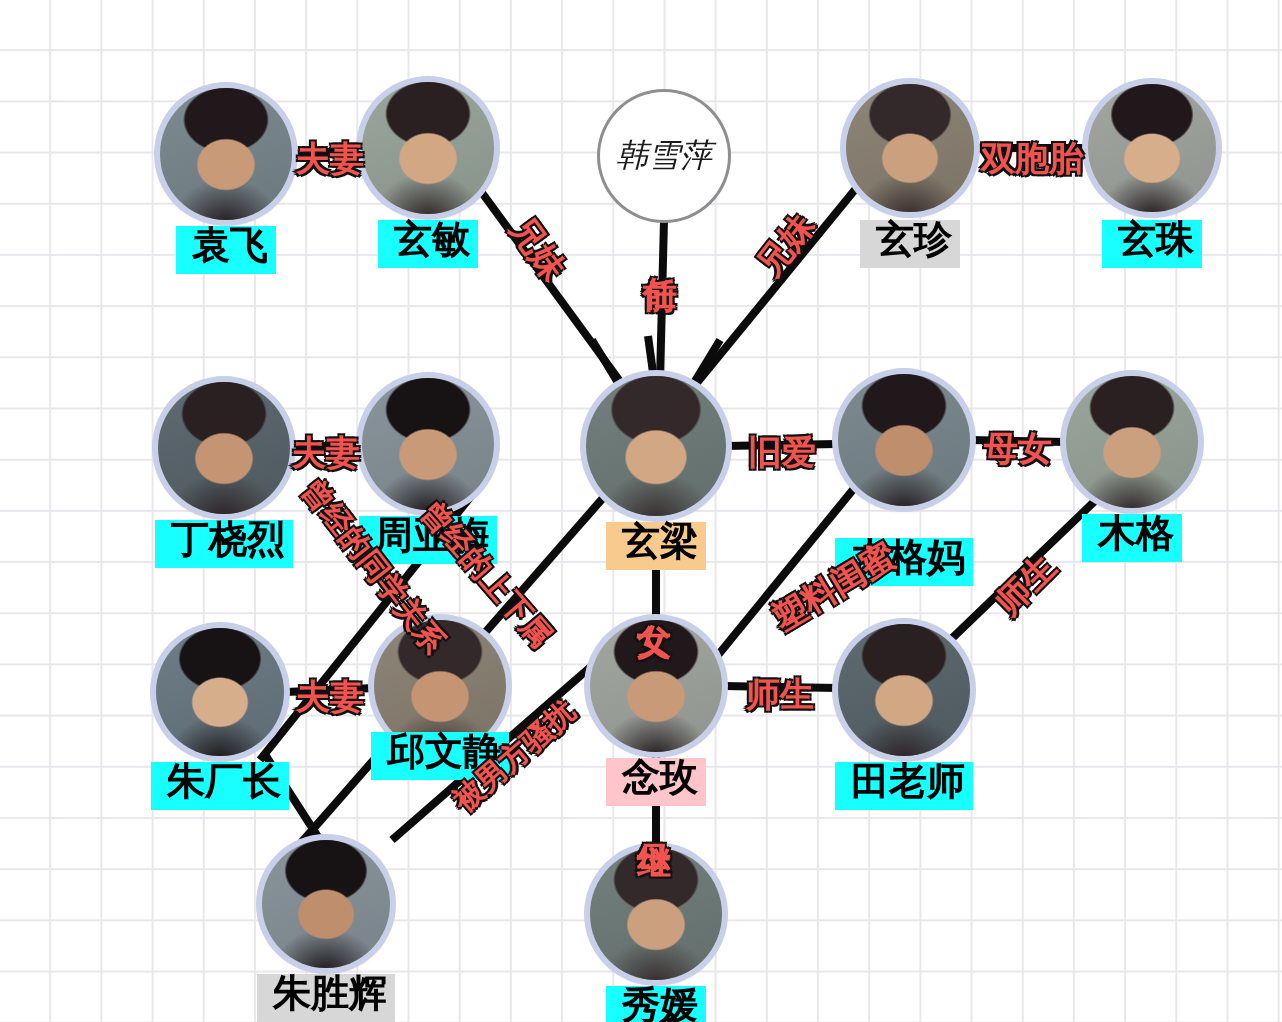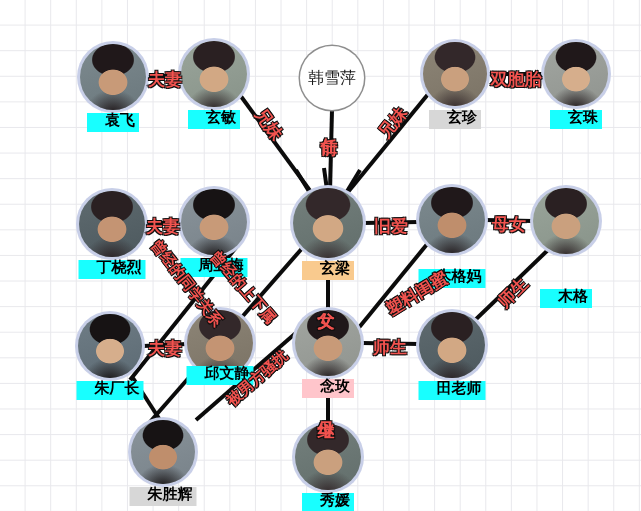--- a/index.html
+++ b/index.html
@@ -25,44 +25,45 @@
 
   
   .node{position:absolute;transform:translate(-50%,-50%);width:0;height:0;}
   .avatar{
     position:absolute;left:50%;top:50%;
     transform:translate(-50%,-50%);
     border-radius:50%;
     overflow:hidden;
     box-shadow:0 0 0 3px #c8cfe8, 0 1px 3px rgba(0,0,0,.35);
     background:#cfd4e6;
+    font-style:italic;
   }
   .avatar .ph{
     position:absolute;inset:0;
     background-size:cover;background-position:center;
   }
   .avatar.empty{
     background:#ffffff;
     box-shadow:0 0 0 1.5px #8e8e8e;
     display:flex;align-items:center;justify-content:center;
   }
   .empty-name{
     font-size:16px;color:#1a1a1a;letter-spacing:0px;
     font-family:"DejaVu Sans",sans-serif;white-space:nowrap;
   }
   .name-tag{
     position:absolute;left:50%;
     transform:translateX(-50%);
     white-space:nowrap;
-    font-size:15px;
+    font-size:19px;
     font-weight:bold;
     color:#000;
-    padding:1px 4px 2px 18px;
+    padding:1px 4px 2px 8px;
     line-height:1.08;
-    font-family:Liberation Mono, monospace;
+    font-family:Liberation Sans, sans-serif;
   }
   .tag-cyan{background:#18ffff;}
   .tag-grey{background:#d7d7d7;}
   .tag-orange{background:#f9ca8e;}
   .tag-pink{background:#ffc5cb;}
 
   
   .elabel{
     position:absolute;
     transform-origin:50% 50%;
@@ -166,21 +167,21 @@
       <div class="node" style="left: 452px; top: 220px;">
         <div class="avatar" style="width: 66px; height: 66px;">
           <div class="ph" style="background: radial-gradient(34% 30% at 50% 58%, rgb(191, 142, 108) 0%, rgb(191, 142, 108) 62%, rgba(0, 0, 0, 0) 66%), radial-gradient(44% 34% at 50% 24%, rgb(32, 24, 26) 0%, rgb(32, 24, 26) 70%, rgba(0, 0, 0, 0) 74%), radial-gradient(60% 52% at 50% 105%, rgb(32, 24, 26) 0%, rgba(0, 0, 0, 0) 70%), linear-gradient(160deg, rgb(125, 138, 143) 0%, rgb(107, 120, 125) 100%);"></div>
         </div>
         <div class="name-tag tag-cyan" style="top: 36px; margin-top: 13px;">木格妈</div>
       </div>
       <div class="node" style="left: 566px; top: 221px;">
         <div class="avatar" style="width: 66px; height: 66px;">
           <div class="ph" style="background: radial-gradient(34% 30% at 50% 58%, rgb(202, 160, 126) 0%, rgb(202, 160, 126) 62%, rgba(0, 0, 0, 0) 66%), radial-gradient(44% 34% at 50% 24%, rgb(42, 32, 34) 0%, rgb(42, 32, 34) 70%, rgba(0, 0, 0, 0) 74%), radial-gradient(60% 52% at 50% 105%, rgb(42, 32, 34) 0%, rgba(0, 0, 0, 0) 70%), linear-gradient(160deg, rgb(154, 165, 155) 0%, rgb(136, 147, 137) 100%);"></div>
         </div>
-        <div class="name-tag tag-cyan" style="top: 36px; margin-top: 32px;">木格</div>
+        <div class="name-tag tag-cyan" style="top: 36px;">木格</div>
       </div>
       <div class="node" style="left: 110px; top: 346px;">
         <div class="avatar" style="width: 64px; height: 64px;">
           <div class="ph" style="background: radial-gradient(34% 30% at 50% 58%, rgb(214, 174, 140) 0%, rgb(214, 174, 140) 62%, rgba(0, 0, 0, 0) 66%), radial-gradient(44% 34% at 50% 24%, rgb(23, 19, 20) 0%, rgb(23, 19, 20) 70%, rgba(0, 0, 0, 0) 74%), radial-gradient(60% 52% at 50% 105%, rgb(23, 19, 20) 0%, rgba(0, 0, 0, 0) 70%), linear-gradient(160deg, rgb(111, 125, 134) 0%, rgb(93, 107, 116) 100%);"></div>
         </div>
         <div class="name-tag tag-cyan" style="top: 35px;">朱厂长</div>
       </div>
       <div class="node" style="left: 220px; top: 343px;">
         <div class="avatar" style="width: 66px; height: 66px;">
           <div class="ph" style="background: radial-gradient(34% 30% at 50% 58%, rgb(196, 148, 115) 0%, rgb(196, 148, 115) 62%, rgba(0, 0, 0, 0) 66%), radial-gradient(44% 34% at 50% 24%, rgb(51, 40, 42) 0%, rgb(51, 40, 42) 70%, rgba(0, 0, 0, 0) 74%), radial-gradient(60% 52% at 50% 105%, rgb(51, 40, 42) 0%, rgba(0, 0, 0, 0) 70%), linear-gradient(160deg, rgb(141, 133, 119) 0%, rgb(123, 115, 101) 100%);"></div>

